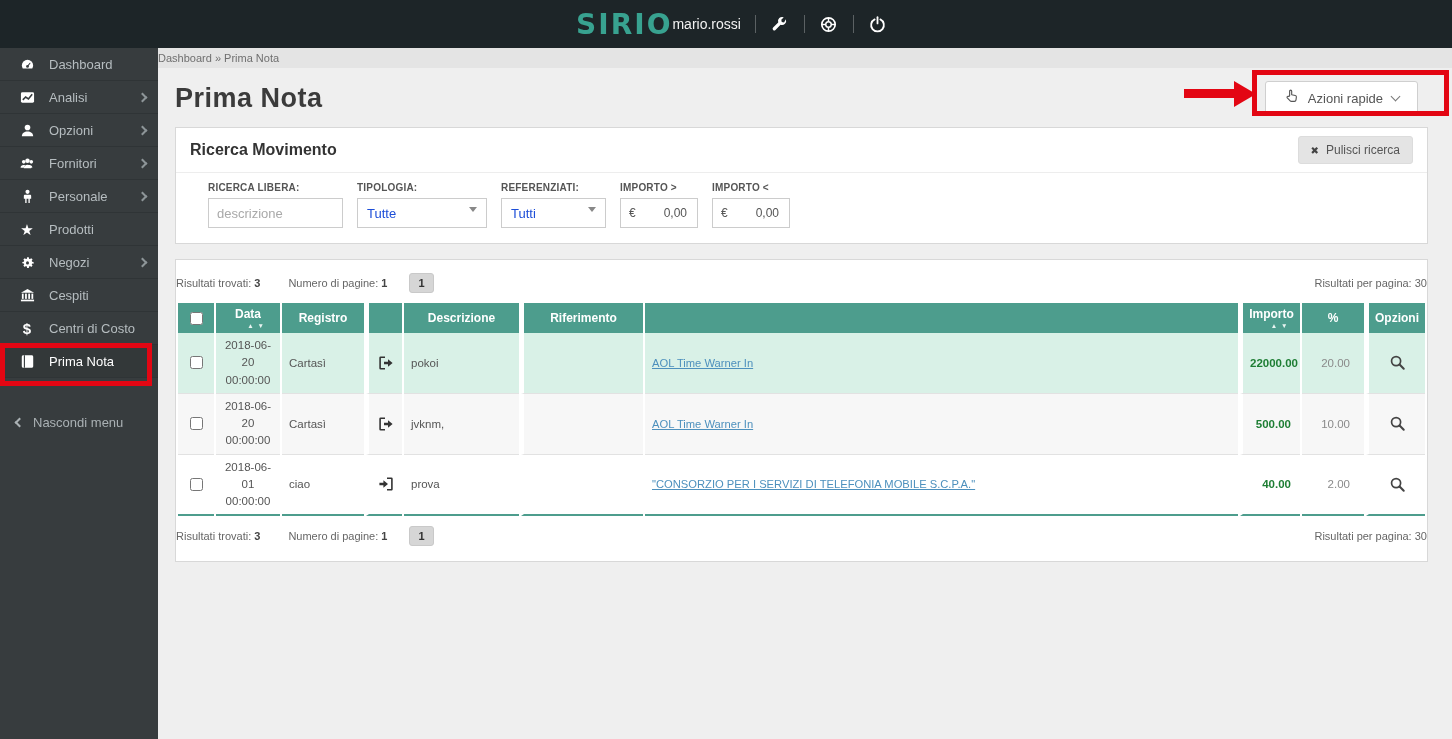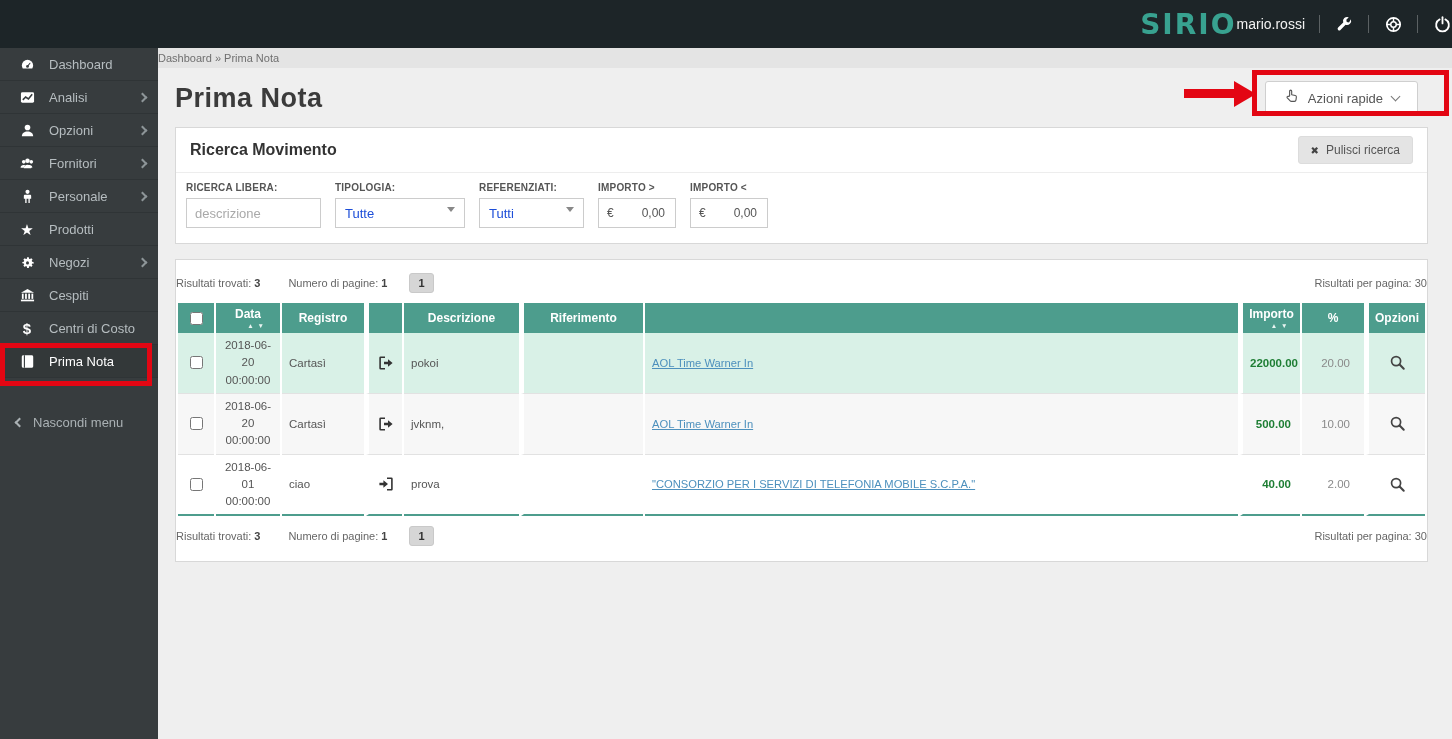--- a/index.html
+++ b/index.html
@@ -3,21 +3,21 @@
 <meta charset="utf-8">
 <style>
   * { box-sizing: border-box; }
   html,body { margin:0; padding:0; }
   body {
     width:1452px; height:739px; position:relative; overflow:hidden;
     background:#efefef; font-family:"Liberation Sans", sans-serif;
   }
 
   
-  .topbar{position:absolute;top:0;left:0;width:1452px;height:48px;background:#1d2528;display:flex;align-items:center;justify-content:flex-end;z-index:10;}
+  .topbar{position:absolute;top:0;left:0;width:1452px;height:48px;background:#1d2528;display:flex;align-items:center;justify-content:center;z-index:10;}
   .logo{padding-left:12px;font-size:28px;font-weight:800;letter-spacing:2px;color:#38a290;font-family:"DejaVu Sans",sans-serif;}
   .topbar-right{display:flex;align-items:center;gap:14px;color:#fff;}
   .username{font-size:14px;color:#f2f2f2;}
   .tb-sep{width:1px;height:18px;background:rgba(255,255,255,.28);}
   .tb-icon{width:20px;height:20px;display:flex;align-items:center;justify-content:center;cursor:pointer;}
   .tb-icon svg{width:17px;height:17px;}
 
   
   .sidebar{position:absolute;top:48px;left:0;width:158px;bottom:0;background:#373c3e;z-index:5;}
   .side-item{height:33px;display:flex;align-items:center;padding:0 12px 0 14px;border-bottom:1px solid #2f3436;color:#b6bdc0;font-size:13px;cursor:pointer;}
@@ -38,21 +38,21 @@
   .quick-btn svg{width:15px;height:15px;}
   .chev-down{width:7px;height:7px;border-right:1.6px solid #777;border-bottom:1.6px solid #777;transform:rotate(45deg);margin-top:-4px;}
 
   
   .panel{background:#fff;border:1px solid #d8d8d8;margin:0 24px 0 17px;}
   .search-panel{margin-top:2px;}
   .panel-head{display:flex;align-items:center;justify-content:space-between;padding:8px 14px;border-bottom:1px solid #ededed;}
   .panel-title{margin:0;font-size:16px;font-weight:700;color:#333;}
   .clear-btn{display:flex;align-items:center;gap:7px;background:#e4e4e4;border:1px solid #dcdcdc;border-radius:3px;padding:6px 12px;font-size:12px;color:#555;cursor:pointer;}
   .clear-x{font-size:10px;color:#444;}
-  .panel-body{display:flex;align-items:flex-end;gap:14px;padding:9px 10px 15px;}
+  .panel-body{display:flex;align-items:flex-end;gap:14px;padding:9px 32px 15px;}
   .field-label{display:block;font-size:10px;font-weight:700;color:#555;letter-spacing:.2px;margin-bottom:5px;}
   .text-input{width:135px;height:30px;border:1px solid #ccc;padding:0 8px;font-size:13px;color:#555;font-family:"Liberation Sans",sans-serif;}
   .text-input::placeholder{color:#a9a9a9;}
   .fake-select{height:30px;border:1px solid #ccc;display:flex;align-items:center;justify-content:space-between;padding:0 9px;font-size:13px;color:#1d4ed8;background:#fff;cursor:pointer;}
   .sel-tipologia{width:130px;}
   .sel-referenziati{width:105px;}
   .caret{width:0;height:0;border-left:4px solid transparent;border-right:4px solid transparent;border-top:5px solid #888;margin-top:-8px;}
   .money-box{width:78px;height:30px;border:1px solid #ccc;display:flex;align-items:center;padding:0 8px;background:#fff;}
   .money-cur{font-size:12px;color:#555;}
   .money-input{border:none;outline:none;width:100%;text-align:right;font-size:12px;color:#555;font-family:"Liberation Sans",sans-serif;background:transparent;}

